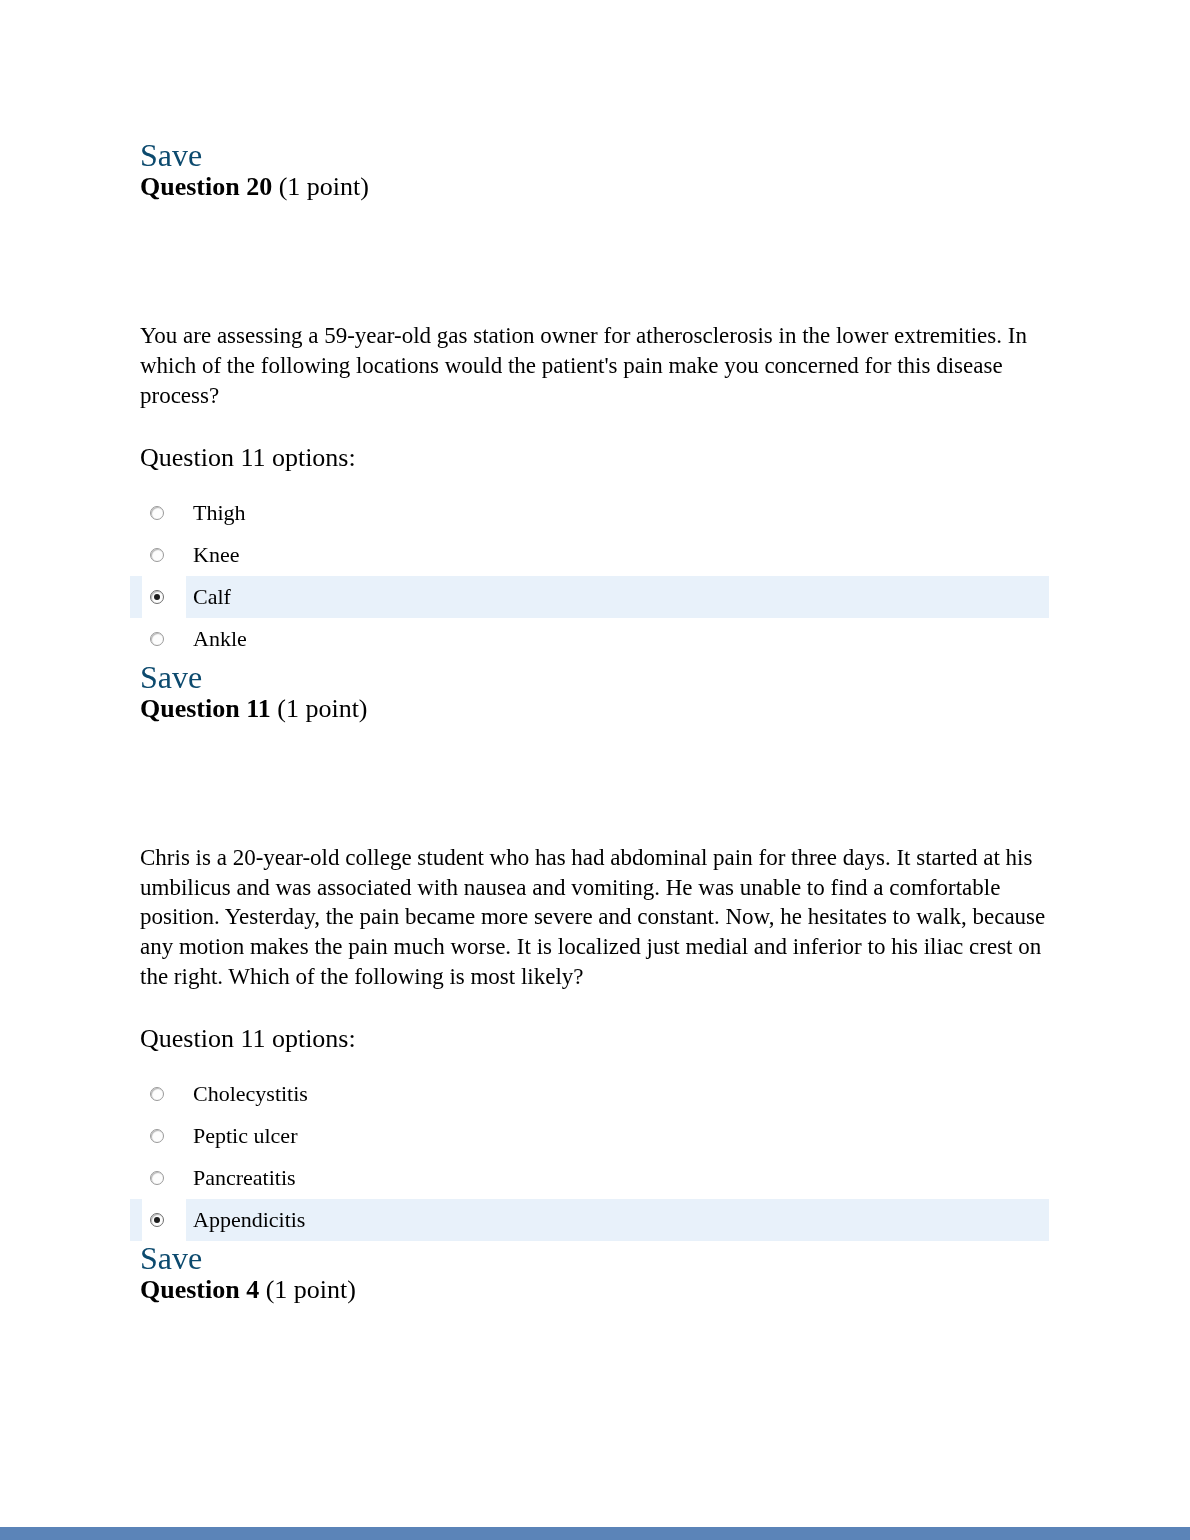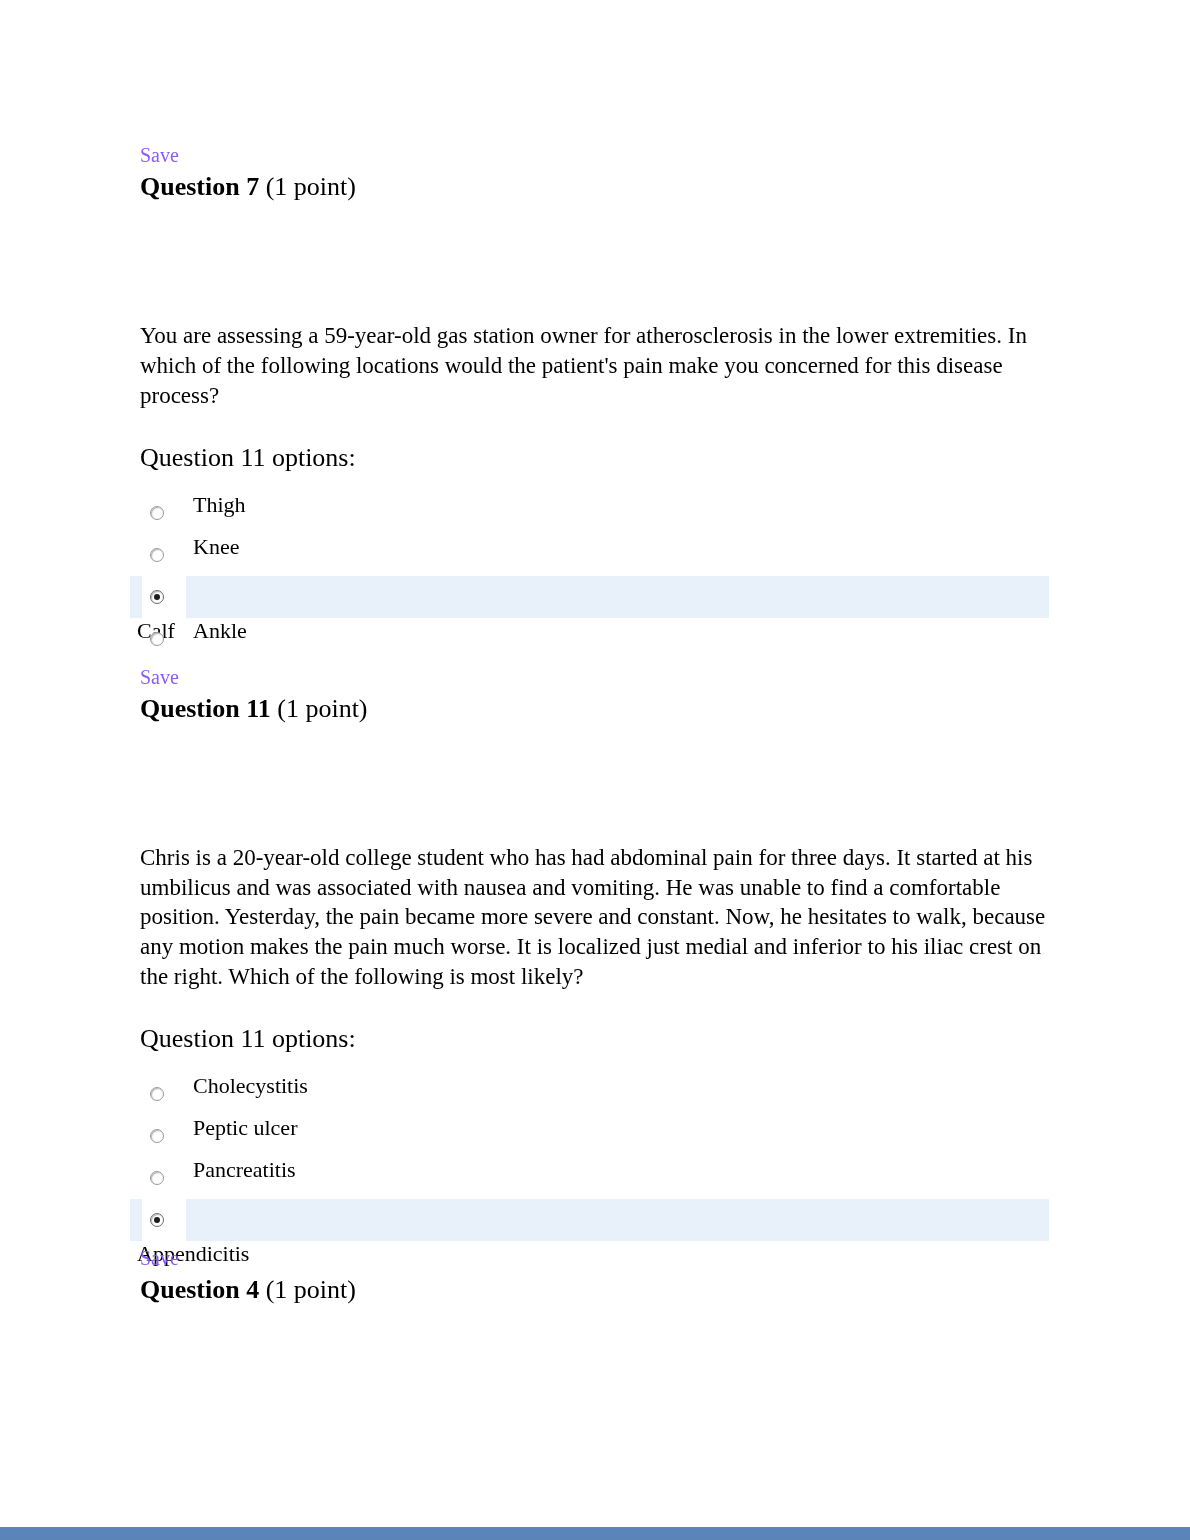--- a/index.html
+++ b/index.html
@@ -18,23 +18,23 @@
     position: absolute;
     left: 130px;
     top: 0;
     width: 919px;
     padding-top: 140px;
   }
 
   .indent { margin-left: 10px; }
 
   .save-link {
-    font-size: 20px;
+    font-size: 32px;
     line-height: 30px;
-    color: #8b5cf6;
+    color: #0c4a6e;
     cursor: pointer;
     display: inline-block;
   }
 
   .q-header {
     font-size: 26px;
     line-height: 33px;
   }
   .q-header .q-title { font-weight: bold; }
   .q-header .q-points { font-weight: normal; }
@@ -51,25 +51,26 @@
   .options-heading {
     font-size: 26px;
     line-height: 33px;
     margin-bottom: 18px;
   }
 
   .options-list { margin-bottom: 2px; }
 
   .opt-row {
     display: flex;
+    align-items: center;
     height: 42px;
     width: 919px;
     cursor: pointer;
   }
-  .opt-row.selected { background: #e8f1fa; flex-direction: column; }
+  .opt-row.selected { background: #e8f1fa; }
 
   .radio-cell {
     width: 44px;
     height: 42px;
     margin-left: 12px;
     display: flex;
     align-items: center;
     justify-content: flex-start;
     padding-left: 8px;
     flex: 0 0 auto;
@@ -115,21 +116,21 @@
 <body>
 
 <div class="page">
   <div class="content">
 
     <div>
       <div class="indent">
         <span class="save-link">Save</span>
       </div>
       <div class="q-header indent">
-        <span class="q-title">Question 7</span><span class="q-points"> (1 point)</span>
+        <span class="q-title">Question 20</span><span class="q-points"> (1 point)</span>
       </div>
       <div class="q-gap"></div>
       <div class="q-body indent">You are assessing a 59-year-old gas station owner for atherosclerosis in the lower extremities. In which of the following locations would the patient's pain make you concerned for this disease process?</div>
       <div class="options-heading indent">Question 11 options:</div>
       <div class="options-list">
         <div class="opt-row">
           <span class="radio-cell">
               <span class="radio"></span>
             </span>
           <span class="opt-label">Thigh</span>

